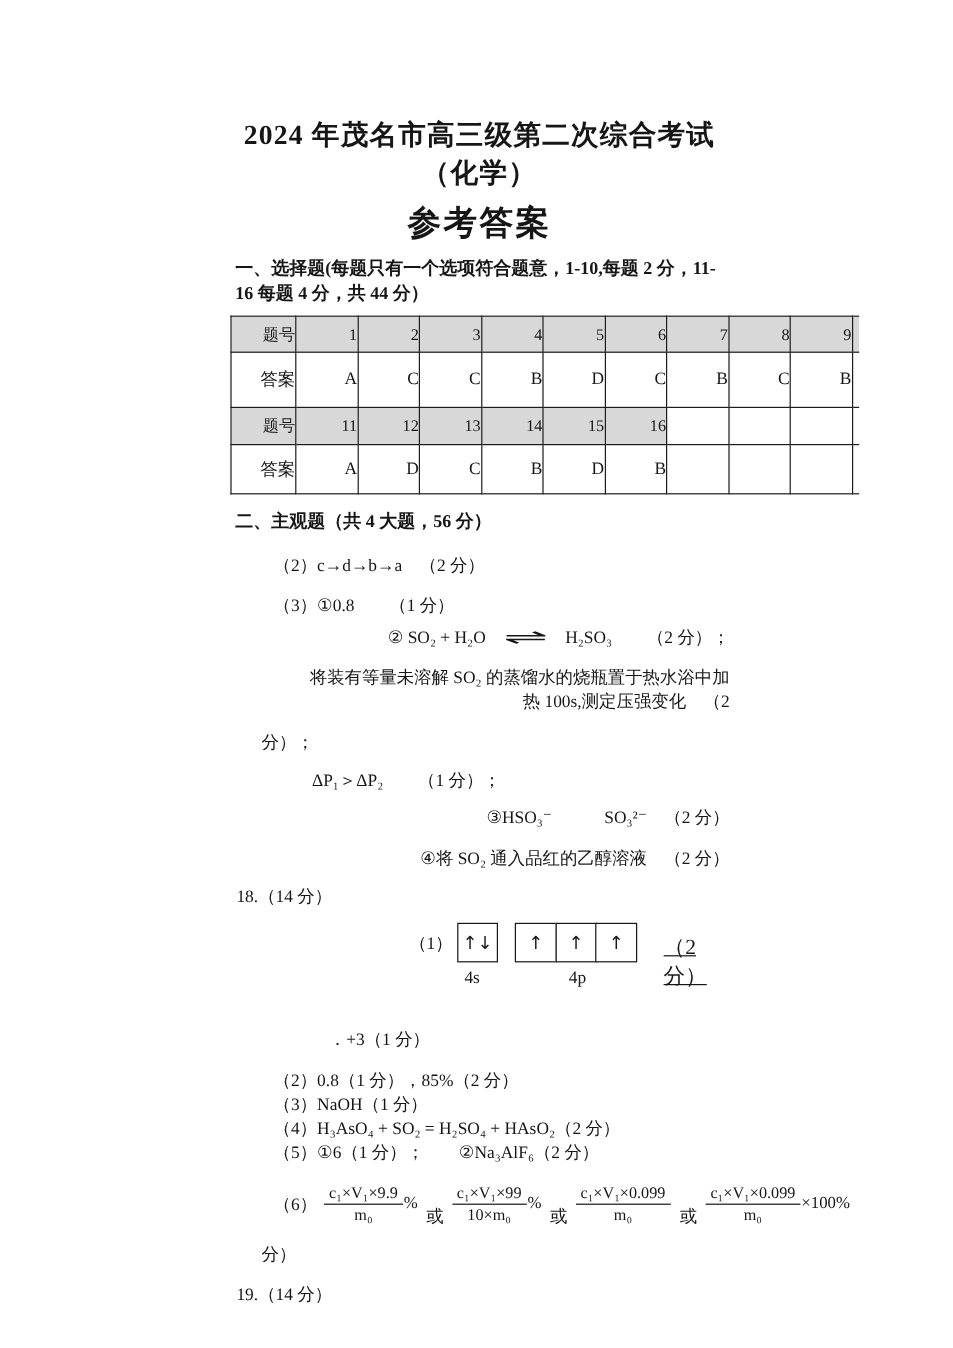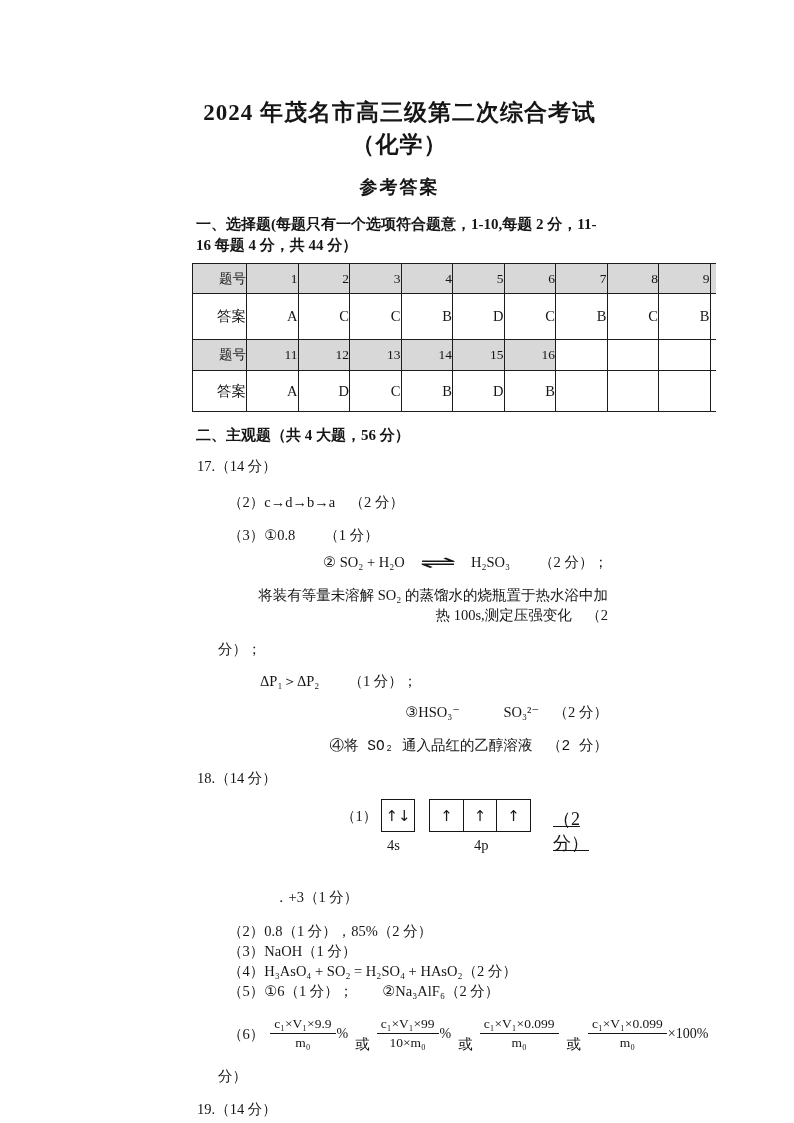--- a/index.html
+++ b/index.html
@@ -20,21 +20,21 @@
     margin-top: 97px;
     text-align: center;
     font-size: 23px;
     font-weight: bold;
     line-height: 32px;
     letter-spacing: 1px;
   }
   .subtitle {
     margin-top: 12px;
     text-align: center;
-    font-size: 18px;
+    font-size: 28px;
     font-weight: bold;
     line-height: 28px;
     letter-spacing: 2px;
   }
   .sec-heading {
     margin-top: 13px;
     margin-left: 5px;
     font-size: 15px;
     font-weight: bold;
     line-height: 21px;
@@ -74,21 +74,21 @@
   .mt-sec2   { margin-top: 13px; }
   .mt-q17    { margin-top: 10px; }
   .mt-eq1    { margin-top: 16px; }
   .mt-i2     { margin-top: 16px; }
   .mt-i3a    { margin-top: 13px; }
   .mt-i3b    { margin-top: 7px; }
   .mt-note   { margin-top: 13px; }
   .mt-notec  { margin-top: 14px; }
   .mt-dp     { margin-top: 12px; }
   .mt-i3e    { margin-top: 11px; }
-  .mt-i3f    { margin-top: 14px; font-family: Liberation Mono, monospace; }
+  .mt-i3f    { margin-top: 14px; }
   .mt-q18    { margin-top: 12px; }
   .mt-ox     { margin-top: 28px; }
   .mt-18i2   { margin-top: 14px; }
   .mt-18i    { }
   .mt-frac   { margin-top: 15px; }
   .mt-tail   { margin-top: 15px; }
   .mt-q19    { margin-top: 13px; }
 
   
   .deltaeq {
@@ -228,21 +228,20 @@
         <td></td>
         <td></td>
         <td></td>
         <td></td>
       </tr>
     </tbody>
       </table>
 
     <p class="sec-heading mt-sec2">二、主观题（共 4 大题，56 分）</p>
 
-    <p class="line qnum mt-q17">17.（14 分）</p>
 
 
     <p class="line ind1 mt-i2">（2）c→d→b→a　（2 分）</p>
 
     <p class="line ind1 mt-i3a">（3）①0.8　　（1 分）</p>
 
     <p class="line ind2 mt-i3b"><span>② SO₂ + H₂O</span><span class="eqarrow">⇌</span><span>H₂SO₃　　（2 分）；</span></p>
 
     <p class="line ind2 mt-note">将装有等量未溶解 SO₂ 的蒸馏水的烧瓶置于热水浴中加热 100s,测定压强变化　（2</p>
     <p class="line cont mt-notec">分）；</p>

